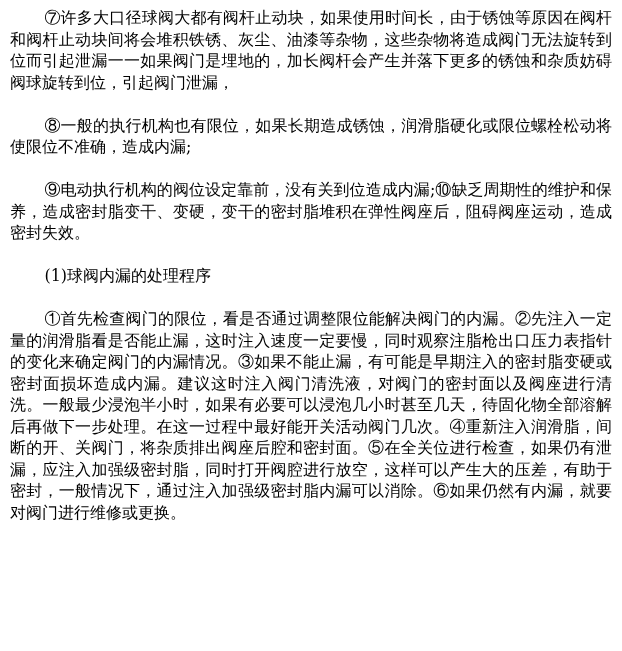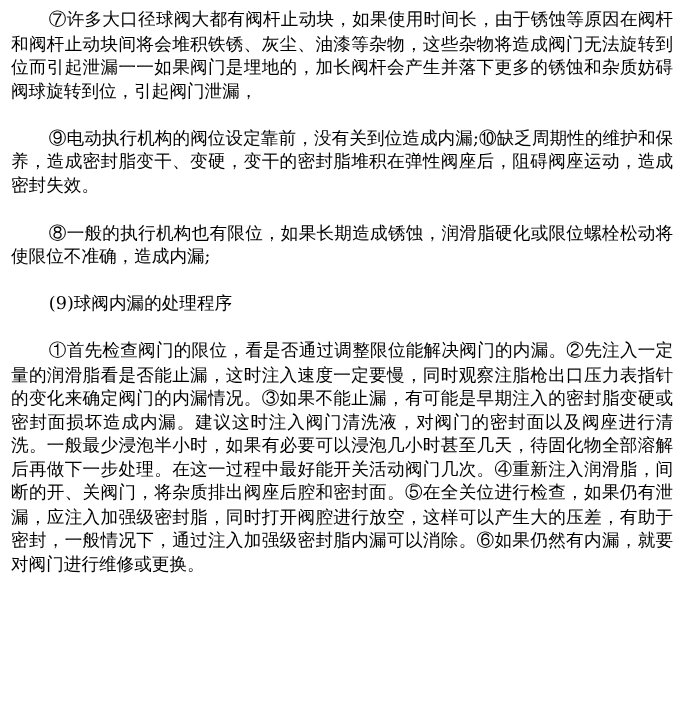--- a/index.html
+++ b/index.html
@@ -30,17 +30,17 @@
   }
   .page p:last-child {
     margin-bottom: 0;
   }
 </style>
 </head>
 <body>
 
 <div class="page">
   <p>⑦许多大口径球阀大都有阀杆止动块，如果使用时间长，由于锈蚀等原因在阀杆和阀杆止动块间将会堆积铁锈、灰尘、油漆等杂物，这些杂物将造成阀门无法旋转到位而引起泄漏一一如果阀门是埋地的，加长阀杆会产生并落下更多的锈蚀和杂质妨碍阀球旋转到位，引起阀门泄漏，</p>
+  <p>⑧一般的执行机构也有限位，如果长期造成锈蚀，润滑脂硬化或限位螺栓松动将使限位不准确，造成内漏;</p>
   <p>⑨电动执行机构的阀位设定靠前，没有关到位造成内漏;⑩缺乏周期性的维护和保养，造成密封脂变干、变硬，变干的密封脂堆积在弹性阀座后，阻碍阀座运动，造成密封失效。</p>
-  <p>⑧一般的执行机构也有限位，如果长期造成锈蚀，润滑脂硬化或限位螺栓松动将使限位不准确，造成内漏;</p>
-  <p>(9)球阀内漏的处理程序</p>
+  <p>(1)球阀内漏的处理程序</p>
   <p>①首先检查阀门的限位，看是否通过调整限位能解决阀门的内漏。②先注入一定量的润滑脂看是否能止漏，这时注入速度一定要慢，同时观察注脂枪出口压力表指针的变化来确定阀门的内漏情况。③如果不能止漏，有可能是早期注入的密封脂变硬或密封面损坏造成内漏。建议这时注入阀门清洗液，对阀门的密封面以及阀座进行清洗。一般最少浸泡半小时，如果有必要可以浸泡几小时甚至几天，待固化物全部溶解后再做下一步处理。在这一过程中最好能开关活动阀门几次。④重新注入润滑脂，间断的开、关阀门，将杂质排出阀座后腔和密封面。⑤在全关位进行检查，如果仍有泄漏，应注入加强级密封脂，同时打开阀腔进行放空，这样可以产生大的压差，有助于密封，一般情况下，通过注入加强级密封脂内漏可以消除。⑥如果仍然有内漏，就要对阀门进行维修或更换。</p>
 </div>
 
 </body></html>

